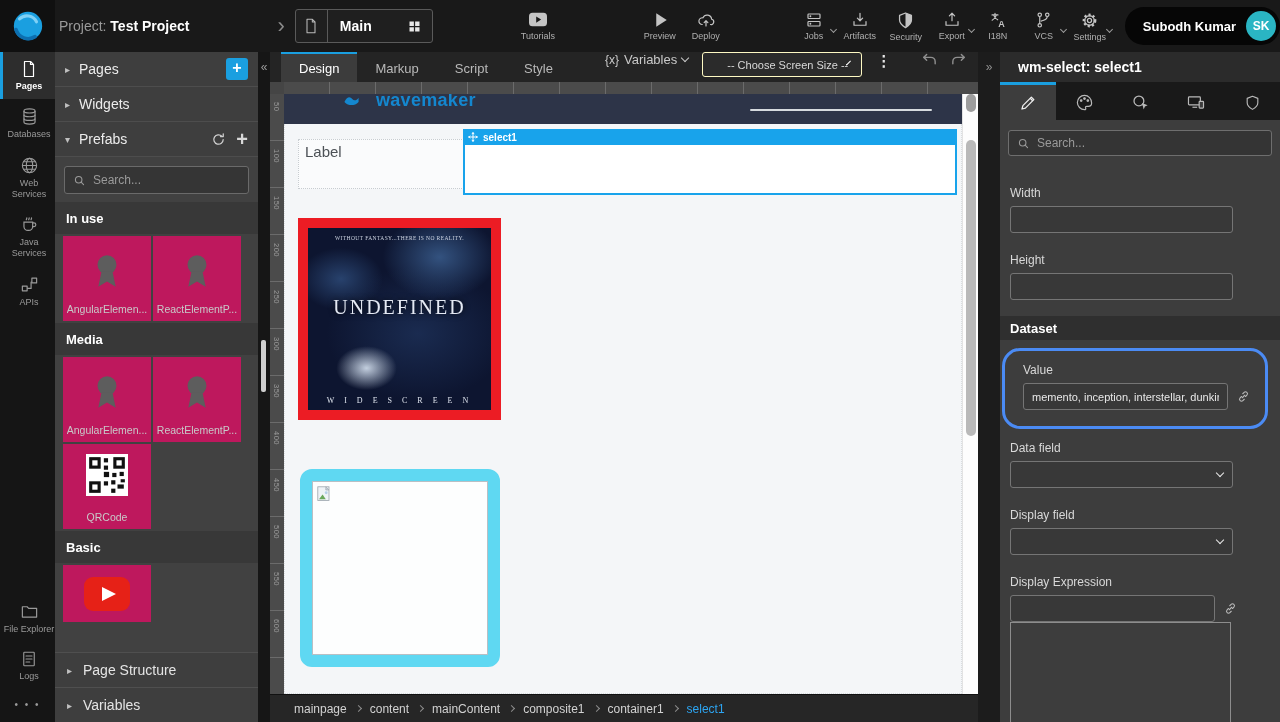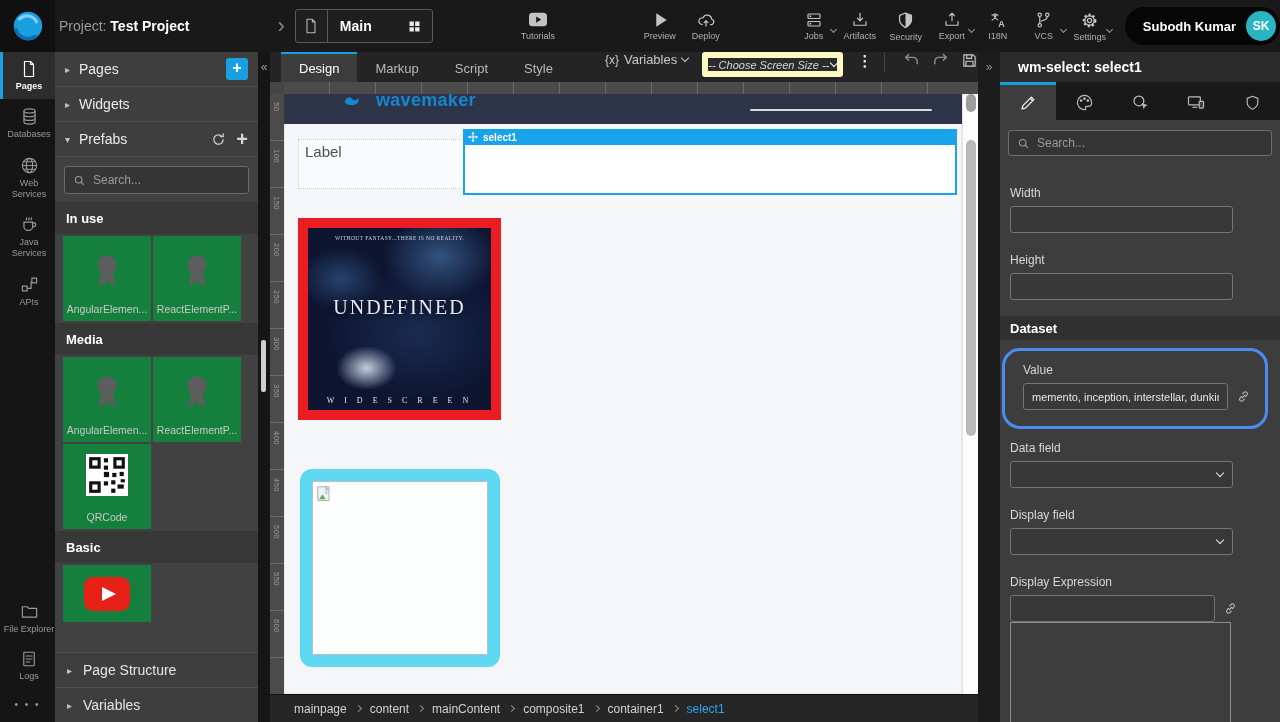--- a/index.html
+++ b/index.html
@@ -46,42 +46,42 @@
   .sec-row .sec-label { font-size:14px; color:#ececec; flex:1; }
   .sec-row .sec-tools { display:flex; align-items:center; gap:10px; color:#d0d0d0; }
   .plus-btn { width:22px; height:22px; background:#1a9fe0; color:#fff; border-radius:3px; font-size:16px; line-height:20px; text-align:center; font-weight:bold; cursor:pointer; }
   .plus-ghost { font-size:20px; color:#d8d8d8; font-weight:bold; line-height:1; cursor:pointer; }
   .p-search { margin:9px 9px 8px; height:28px; background:#353535; border:1px solid #6a6a6a; border-radius:3px; display:flex; align-items:center; padding:0 8px; flex:0 0 auto; }
   .p-search input { background:transparent; border:none; outline:none; color:#cfcfcf; font-size:12px; margin-left:7px; width:140px; font-family:"Liberation Sans",sans-serif; }
   .p-search input::placeholder { color:#9a9a9a; }
   .panel-scroll { height:420px; overflow:hidden; flex:0 0 auto; }
   .grp-title { height:32px; display:flex; align-items:center; padding:0 11px; font-size:13px; font-weight:bold; color:#fff; background:#383838; }
   .card-grid { display:flex; flex-wrap:wrap; padding:2px 0 2px 8px; gap:2px; }
-  .pcard { width:88px; height:85px; background:#15803d; display:flex; flex-direction:column; align-items:center; justify-content:flex-end; cursor:pointer; position:relative; }
+  .pcard { width:88px; height:85px; background:#be185d; display:flex; flex-direction:column; align-items:center; justify-content:flex-end; cursor:pointer; position:relative; }
   .pcard .pc-ic { position:absolute; top:14px; left:50%; transform:translateX(-50%); color:#5d5d5d; }
   .pcard .pc-cap { font-size:10.5px; color:#c9c9c9; margin-bottom:6px; max-width:86px; overflow:hidden; white-space:nowrap; }
   .panel-bottom { margin-top:auto; flex:0 0 auto; }
   .bot-row { height:35px; display:flex; align-items:center; padding:0 12px; border-top:1px solid #4f4f4f; background:#3e3e3e; cursor:pointer; }
   .bot-row .caret { color:#c0c0c0; font-size:10px; width:16px; }
   .bot-row .bl { font-size:14px; color:#e4e4e4; }
 
   
   .gap { width:12px; background:#161616; position:relative; flex:0 0 auto; }
   .collapse-left { position:absolute; top:8px; left:0; width:12px; text-align:center; color:#9a9a9a; font-size:12px; cursor:pointer; }
   .gap-thumb { position:absolute; left:3px; top:288px; width:5px; height:52px; background:#cfcfcf; border-radius:2px; }
 
   
   .center { width:708px; display:flex; flex-direction:column; flex:0 0 auto; background:#1f1f1f; }
   .ctoolbar { height:30px; background:#242424; display:flex; align-items:flex-start; flex:0 0 auto; }
   .ctab { height:30px; padding:0 18px; display:flex; align-items:center; font-size:13px; color:#b9b9b9; border-top:2px solid transparent; cursor:pointer; }
   .ctab.active { background:#3c3c3c; color:#fff; border-top-color:#1a9fe0; }
   .vars-btn { display:flex; align-items:center; gap:5px; color:#c9c9c9; font-size:13px; margin-left:34px; cursor:pointer; }
   .vars-btn .vx { font-size:12px; color:#c9c9c9; }
   .dd-chev { width:6px; height:6px; border-right:1.6px solid #c9c9c9; border-bottom:1.6px solid #c9c9c9; transform:rotate(45deg); margin-top:-3px; }
-  .screen-dd { margin-left:14px; height:25px; width:160px; border:6px solid #fef9c3; border-radius:3px; background:#2b2b2b; display:flex; align-items:center; padding:0 0; cursor:pointer;font-style:italic; }
+  .screen-dd { margin-left:14px; height:25px; width:160px; border:1px solid #fef9c3; border-radius:3px; background:#2b2b2b; display:flex; align-items:center; padding:0 24px; cursor:pointer; }
   .screen-dd .sdtxt { flex:1; font-size:11px; color:#d8d8d8; white-space:nowrap; }
   .kebab { margin-left:14px; color:#e8e8e8; font-size:15px; font-weight:bold; cursor:pointer; letter-spacing:0; }
   .tb-div { width:1px; height:20px; background:#454545; margin:0 12px; }
   .hist-ic { color:#8f8f8f; margin:0 6px; cursor:pointer; display:flex; }
   .save-ic { color:#c9c9c9; margin-left:6px; cursor:pointer; display:flex; }
 
   .hruler { height:12px; display:flex; flex:0 0 auto; }
   .corner { width:14px; background:#454545; }
   .hrule { flex:1; background:#4b4b4b; background-image:repeating-linear-gradient(90deg, transparent 0 45px, #6b6b6b 45px 46px); }
   .hscroll-sp { width:16px; background:#4b4b4b; }

